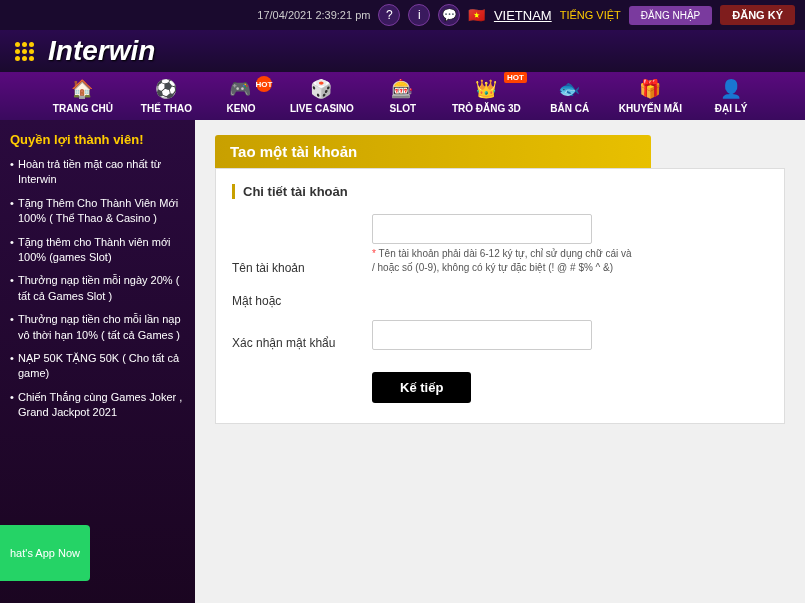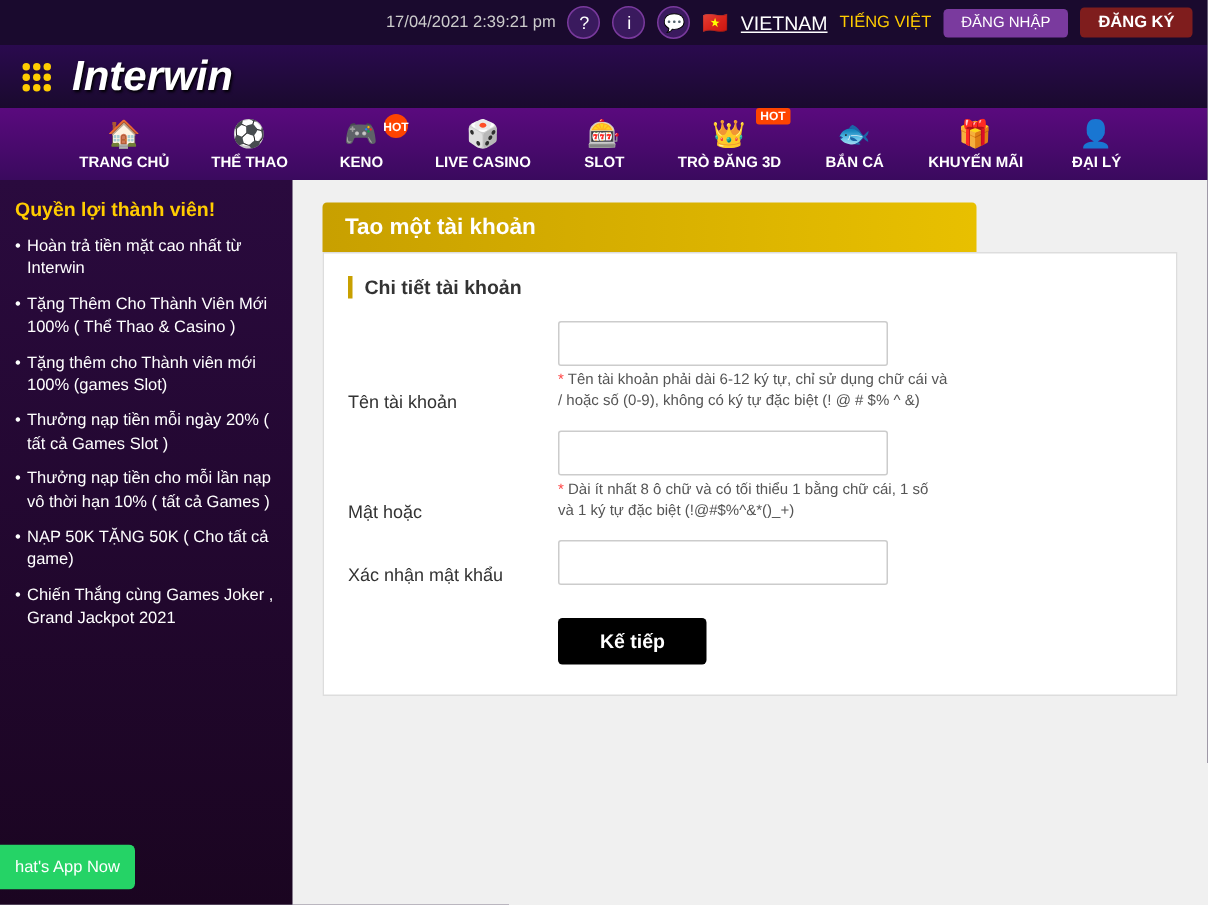--- a/index.html
+++ b/index.html
@@ -155,23 +155,23 @@
     .form-hint .star { color: #ff4444; }
     .btn-next {
       background: #000000; color: #fff; border: none;
       padding: 8px 28px; border-radius: 3px;
       font-size: 13px; cursor: pointer; font-weight: bold;
       margin-top: 10px; margin-left: 140px;
     }
 
     
     .whatsapp-bubble {
-      position: fixed; bottom: 10px; left: 0;
+      position: fixed; bottom: 22px; left: 0;
       background: #25d366; color: #fff;
-      padding: 9px 10px; font-size: 11px;
+      padding: 22px 10px; font-size: 11px;
       border-radius: 0 4px 4px 0;
     }
 
     
     .sidebar::-webkit-scrollbar { width: 4px; }
     .sidebar::-webkit-scrollbar-thumb { background: #5a3a7e; }
   </style>
 </head>
 <body>
 
@@ -269,27 +269,20 @@
           <input class="form-input" type="text" style="">
           <div class="form-hint">
             <span class="star">*</span>
             <span> Tên tài khoản phải dài 6-12 ký tự, chỉ sử dụng chữ cái và / hoặc số (0-9), không có ký tự đặc biệt (! @ # $% ^ &amp;)</span>
           </div>
         </div>
       </div>
 
       <div class="form-row">
         <div class="form-label">Mật hoặc</div>
-        <div class="form-input-col">
-          <input class="form-input" type="password" style="">
-          <div class="form-hint">
-            <span class="star">*</span>
-            <span> Dài ít nhất 8 ô chữ và có tối thiểu 1 bằng chữ cái, 1 số và 1 ký tự đặc biệt (!@#$%^&amp;*()_+)</span>
-          </div>
-        </div>
       </div>
 
       <div class="form-row">
         <div class="form-label">Xác nhận mật khẩu</div>
         <div class="form-input-col">
           <input class="form-input" type="password" style="">
         </div>
       </div>
 
       <div>

